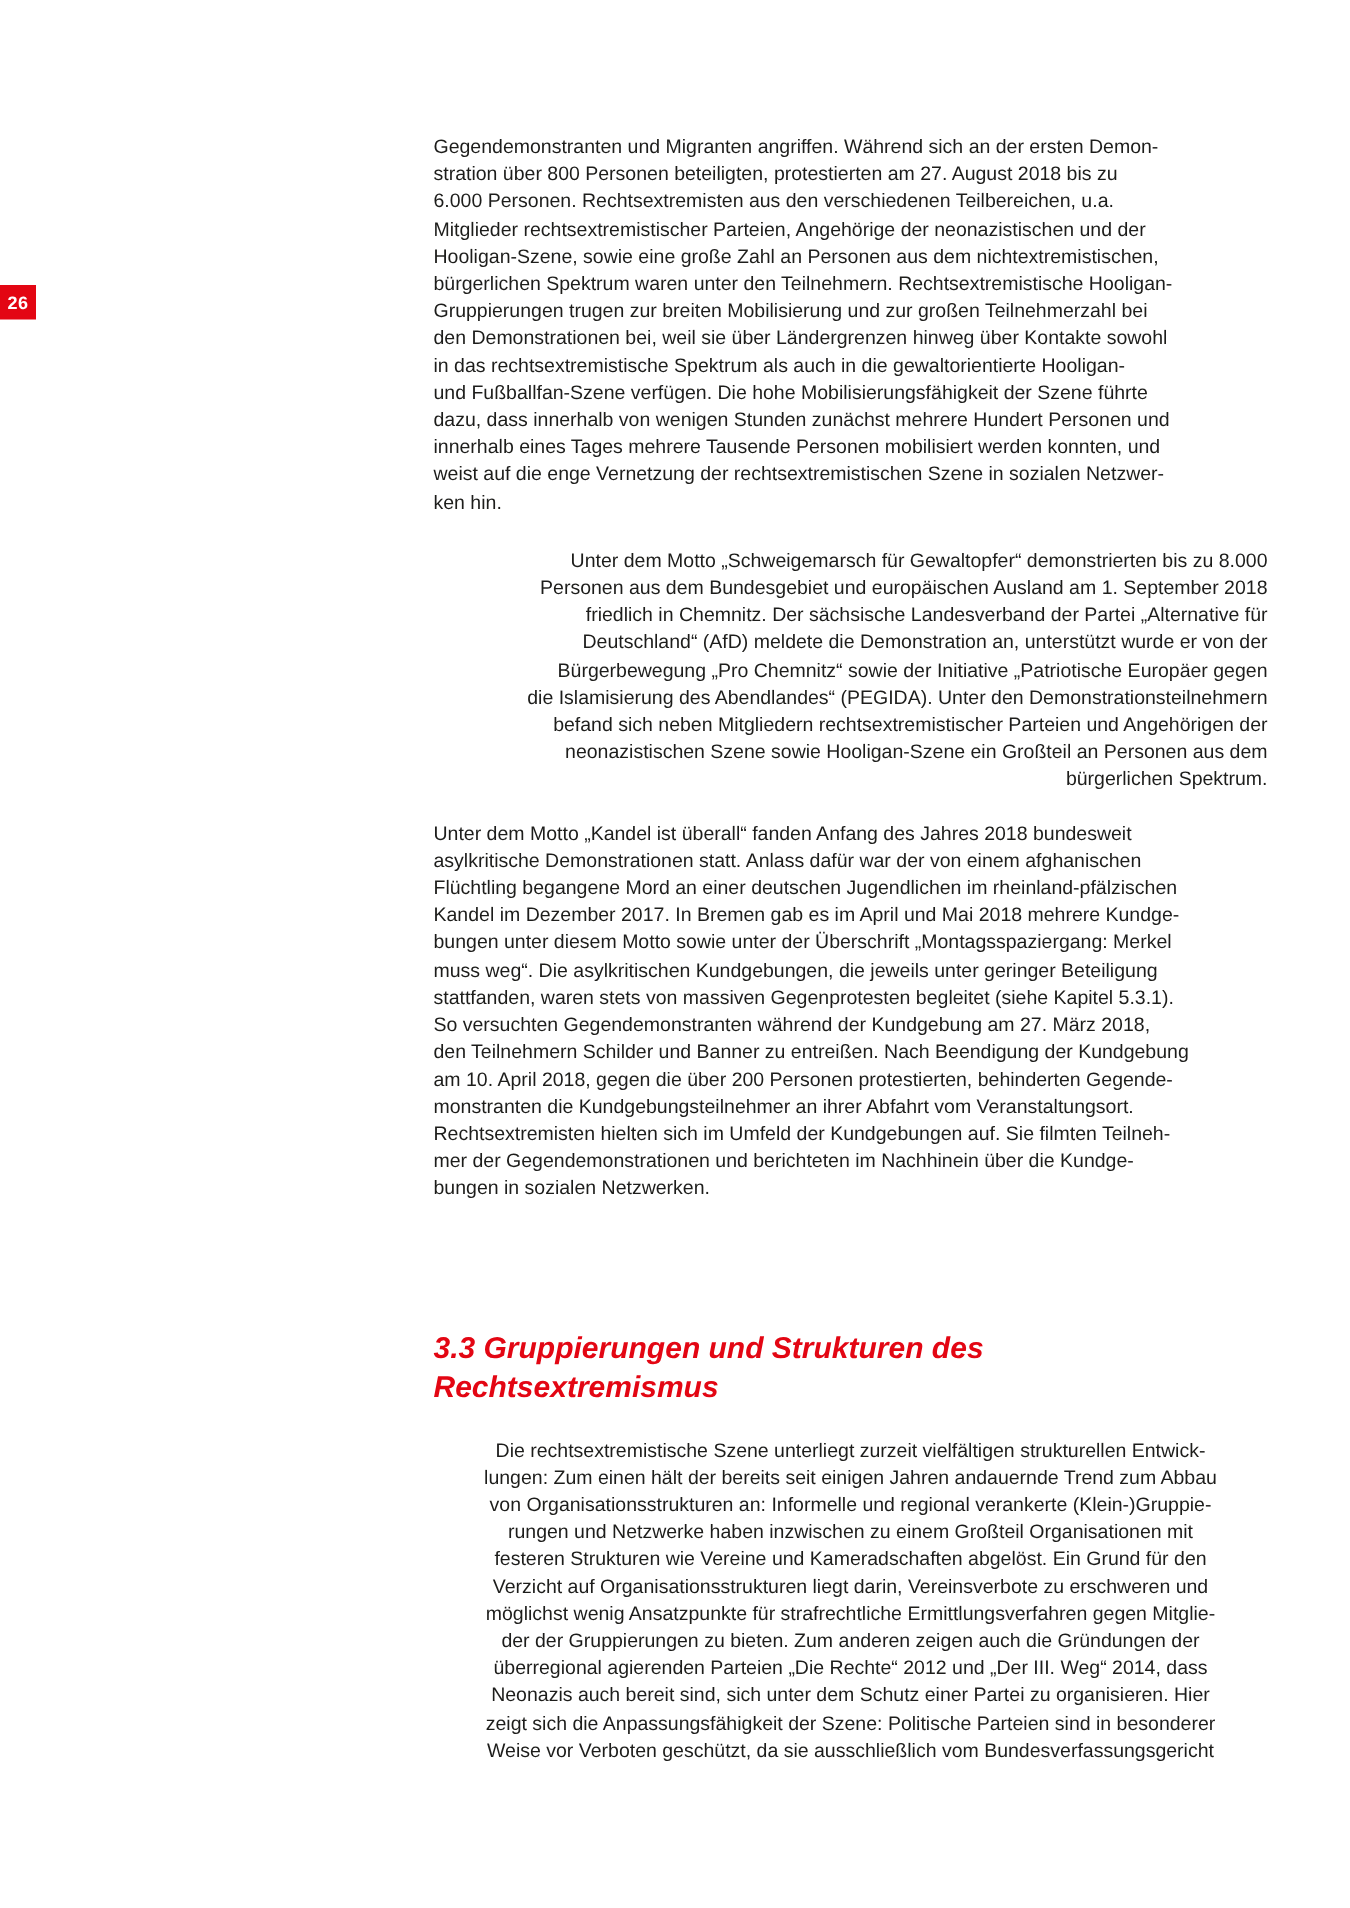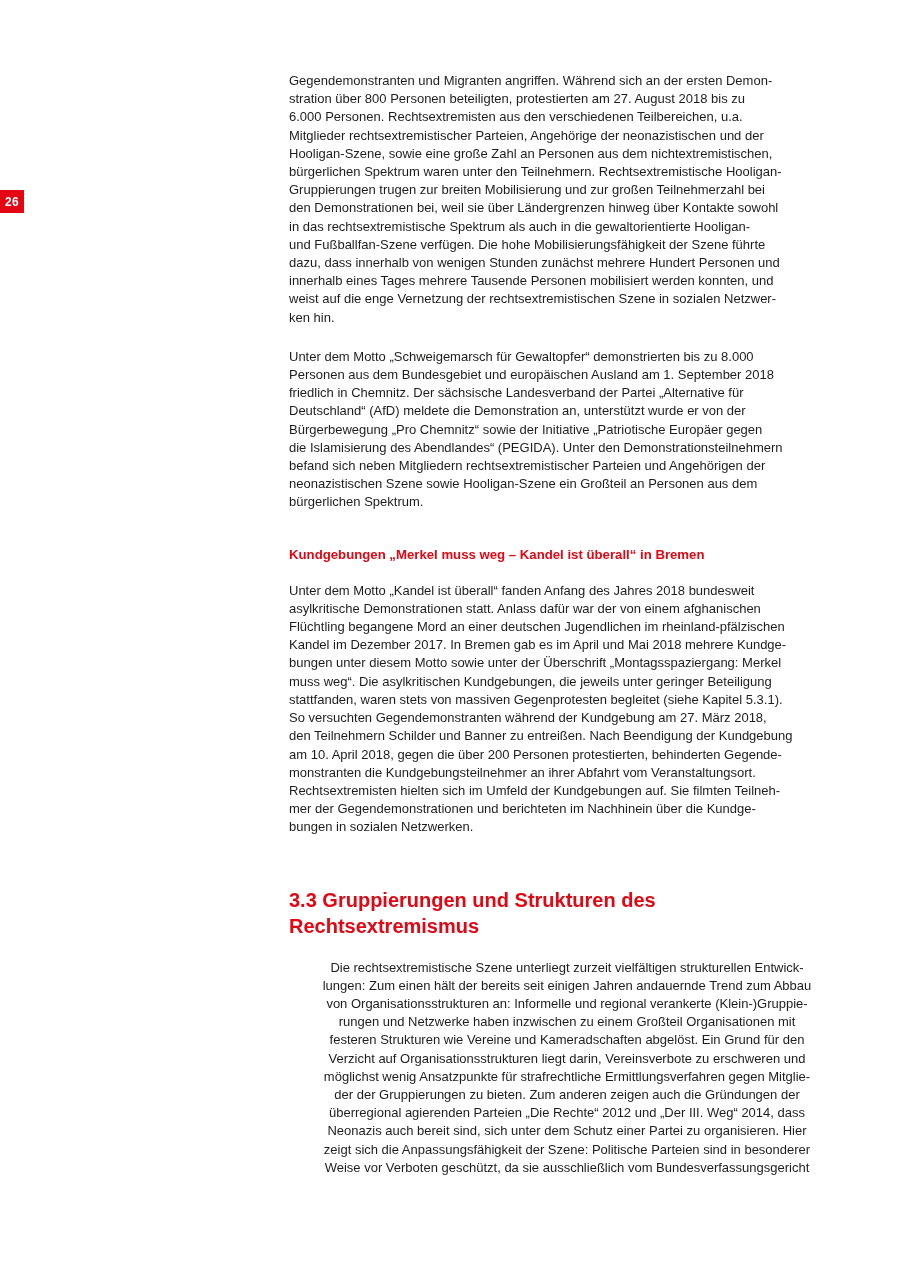--- a/index.html
+++ b/index.html
@@ -26,47 +26,48 @@
     font-size: 12px;
     font-weight: bold;
     display: flex;
     align-items: center;
     justify-content: center;
     letter-spacing: 0.3px;
   }
   .content {
     position: absolute;
     left: 289px;
-    top: 72px;
+    top: 89px;
     width: 556px;
   }
   .body-text {
     font-size: 13px;
     line-height: 18.2px;
     color: var(--body-text, #1d1d1b);
     white-space: pre-line;
     text-align: left;
   }
-  .para-2 { margin-top: 21px; }
+  .para-2 { margin-top: 21px; text-align: right; }
   .subheading {
     margin-top: 34px;
     color: var(--accent-red, #e30613);
     font-size: 13.2px;
     font-weight: bold;
     line-height: 18px;
     white-space: pre-line;
   }
   .para-3 { margin-top: 18px; }
   .section-heading {
-    margin-top: 50px;
+    margin-top: 84px;
     color: var(--accent-red, #e30613);
     font-size: 20px;
     font-weight: bold;
     line-height: 26px;
     white-space: pre-line;
+    font-style: italic;
   }
   .para-4 { margin-top: 20px; text-align: center; }
 </style>
 </head>
 <body>
 
 <div class="page">
 
   <div class="page-number-badge">
     <span>26</span>
@@ -92,21 +93,20 @@
     <p class="body-text para-2">Unter dem Motto „Schweigemarsch für Gewaltopfer“ demonstrierten bis zu 8.000
 Personen aus dem Bundesgebiet und europäischen Ausland am 1. September 2018
 friedlich in Chemnitz. Der sächsische Landesverband der Partei „Alternative für
 Deutschland“ (AfD) meldete die Demonstration an, unterstützt wurde er von der
 Bürgerbewegung „Pro Chemnitz“ sowie der Initiative „Patriotische Europäer gegen
 die Islamisierung des Abendlandes“ (PEGIDA). Unter den Demonstrationsteilnehmern
 befand sich neben Mitgliedern rechtsextremistischer Parteien und Angehörigen der
 neonazistischen Szene sowie Hooligan-Szene ein Großteil an Personen aus dem
 bürgerlichen Spektrum.</p>
 
-    <h3 class="subheading">Kundgebungen „Merkel muss weg – Kandel ist überall“ in Bremen</h3>
 
     <p class="body-text para-3">Unter dem Motto „Kandel ist überall“ fanden Anfang des Jahres 2018 bundesweit
 asylkritische Demonstrationen statt. Anlass dafür war der von einem afghanischen
 Flüchtling begangene Mord an einer deutschen Jugendlichen im rheinland-pfälzischen
 Kandel im Dezember 2017. In Bremen gab es im April und Mai 2018 mehrere Kundge-
 bungen unter diesem Motto sowie unter der Überschrift „Montagsspaziergang: Merkel
 muss weg“. Die asylkritischen Kundgebungen, die jeweils unter geringer Beteiligung
 stattfanden, waren stets von massiven Gegenprotesten begleitet (siehe Kapitel 5.3.1).
 So versuchten Gegendemonstranten während der Kundgebung am 27. März 2018,
 den Teilnehmern Schilder und Banner zu entreißen. Nach Beendigung der Kundgebung

